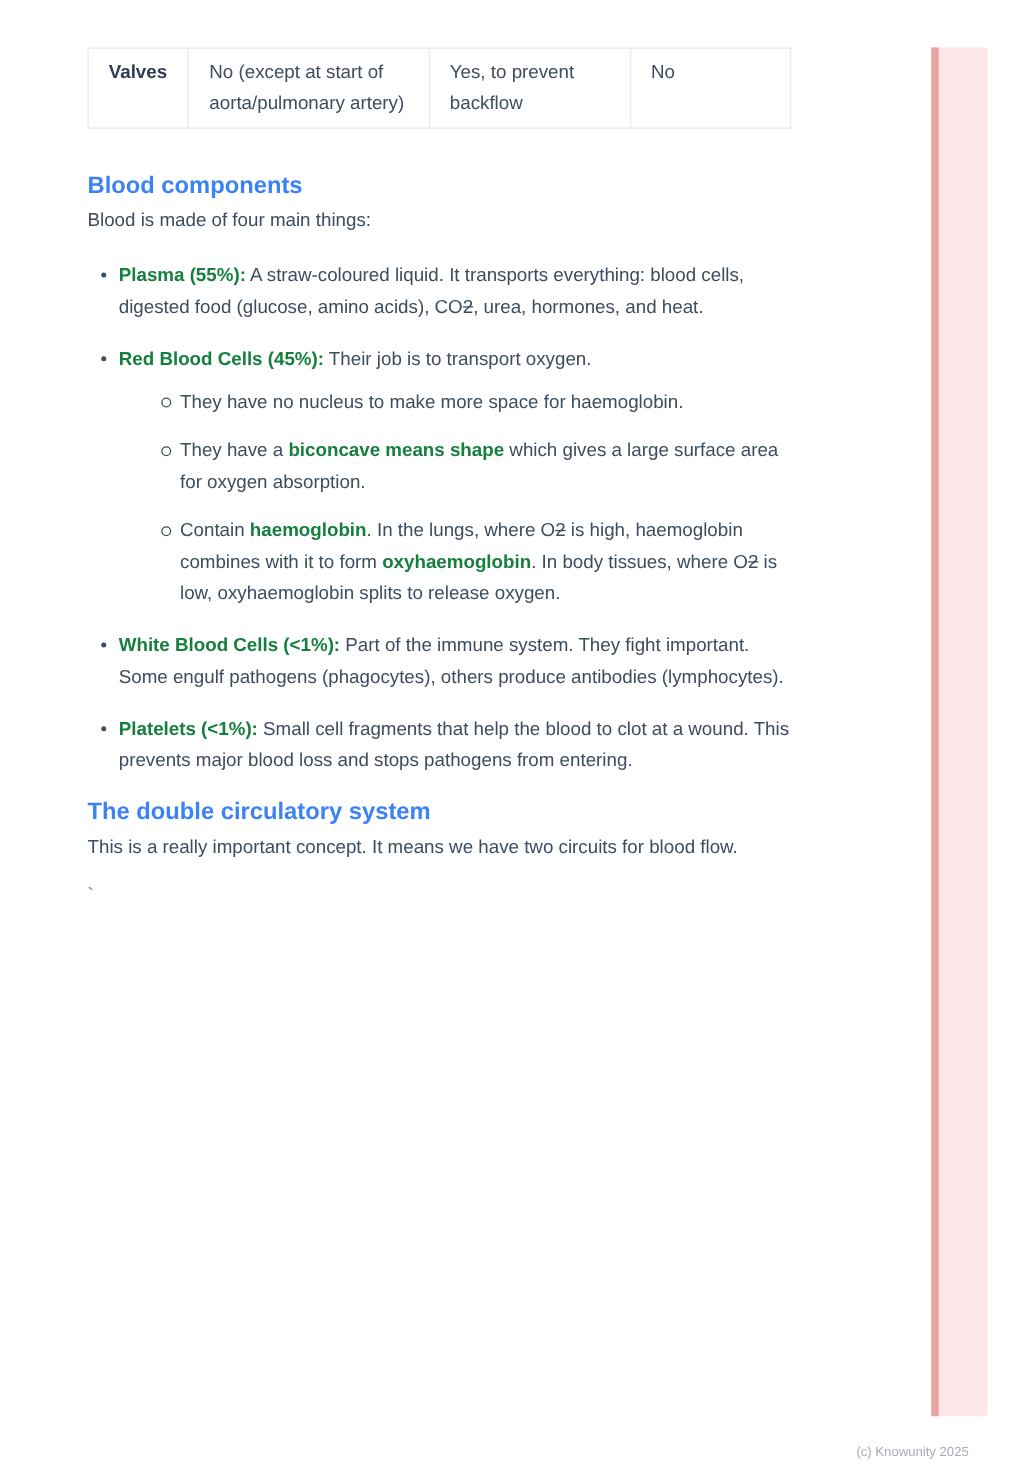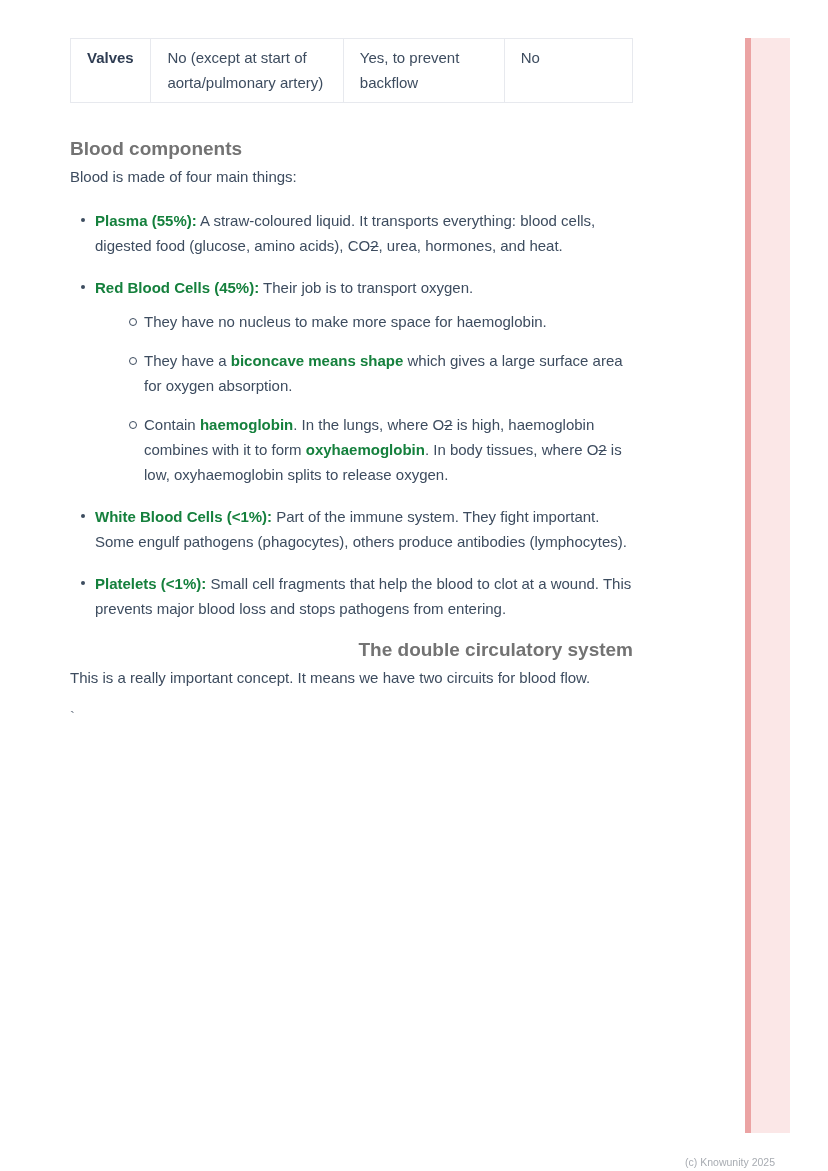--- a/index.html
+++ b/index.html
@@ -50,21 +50,21 @@
   table.data-table th { font-weight: bold; color: #2e3c52; }
   .col1 { width: 74px; }
   .col2 { width: 177px; }
   .col3 { width: 148px; }
   .col4 { width: 118px; }
 
   h2.section-heading {
     font-size: 19px;
     line-height: 23px;
     font-weight: bold;
-    color: #737373;
+    color: #3b82f6;
     margin: 34px 0 0;
   }
   p.para { margin: 4px 0 0; }
 
   ul.l1 { list-style: none; margin: 19px 0 0; padding: 0; }
   ul.l1 > li { position: relative; padding-left: 25px; margin-bottom: 17px; }
   ul.l1 > li::before {
     content: ''; position: absolute; left: 11px; top: 10px;
     width: 4px; height: 4px; border-radius: 50%; background: #3d4c5f;
   }
@@ -130,21 +130,21 @@
       </ul>
     </li>
     <li>
       <span><span class="b">White Blood Cells (&lt;1%):</span><span> Part of the immune system. They fight important. Some engulf pathogens (phagocytes), others produce antibodies (lymphocytes).</span></span>
     </li>
     <li>
       <span><span class="b">Platelets (&lt;1%):</span><span> Small cell fragments that help the blood to clot at a wound. This prevents major blood loss and stops pathogens from entering.</span></span>
     </li>
   </ul>
 
-  <h2 class="section-heading" style="margin-top:12px;text-align:right;">The double circulatory system</h2>
+  <h2 class="section-heading" style="margin-top:12px;">The double circulatory system</h2>
 
   <p class="para">This is a really important concept. It means we have two circuits for blood flow.</p>
 
   <p class="stray">`</p>
 
 </div>
 
 <div class="footer">(c) Knowunity 2025</div>
 
 </body></html>

